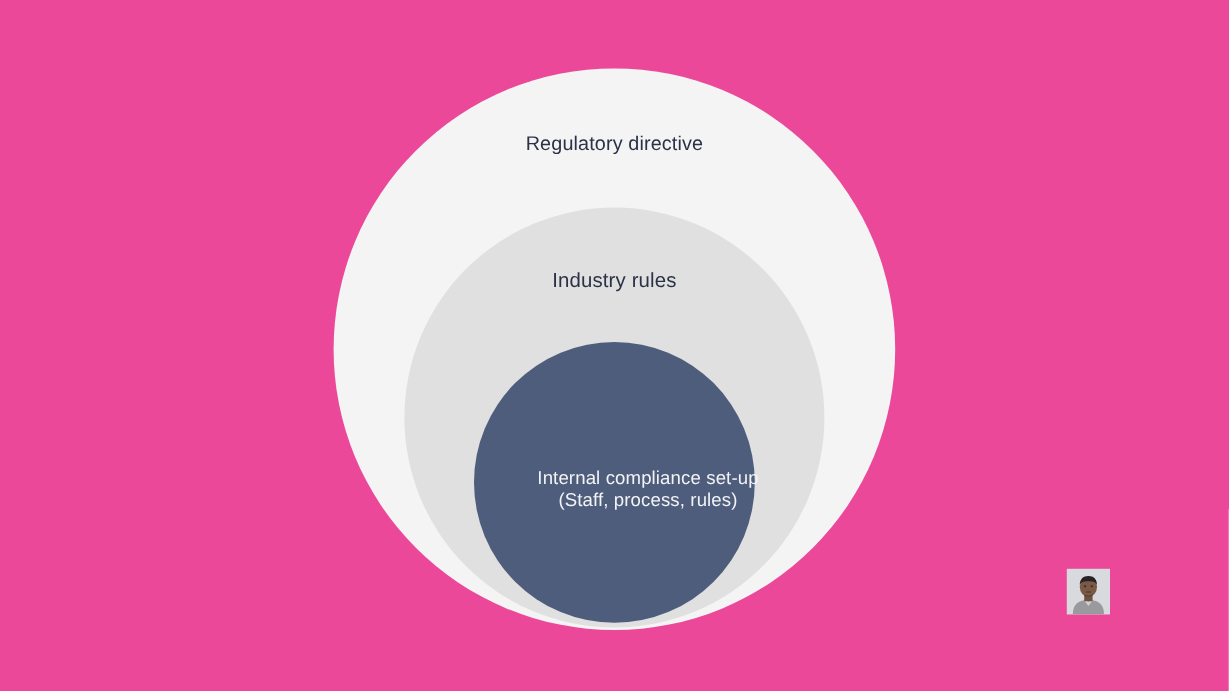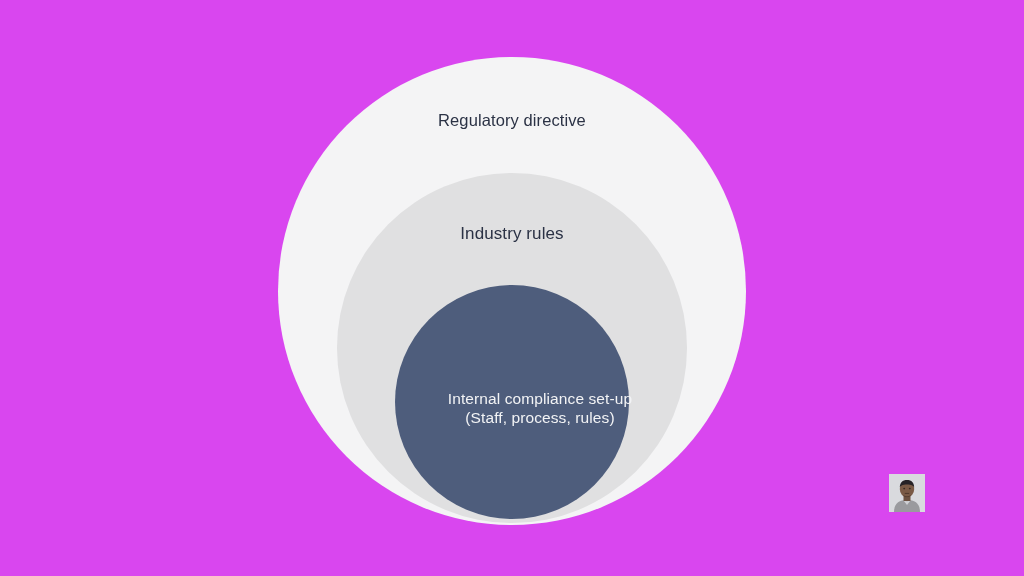--- a/index.html
+++ b/index.html
@@ -13,21 +13,21 @@
     background: #ffffff;
     font-family: "Liberation Sans", sans-serif;
     overflow: hidden;
     position: relative;
     -webkit-font-smoothing: antialiased;
   }
 
   .slide {
     position: absolute;
     inset: 0;
-    background: #d946ef;
+    background: #ec4899;
   }
 
   
   .venn {
     position: absolute;
     left: 0;
     top: 0;
     width: 1024px;
     height: 576px;
   }

